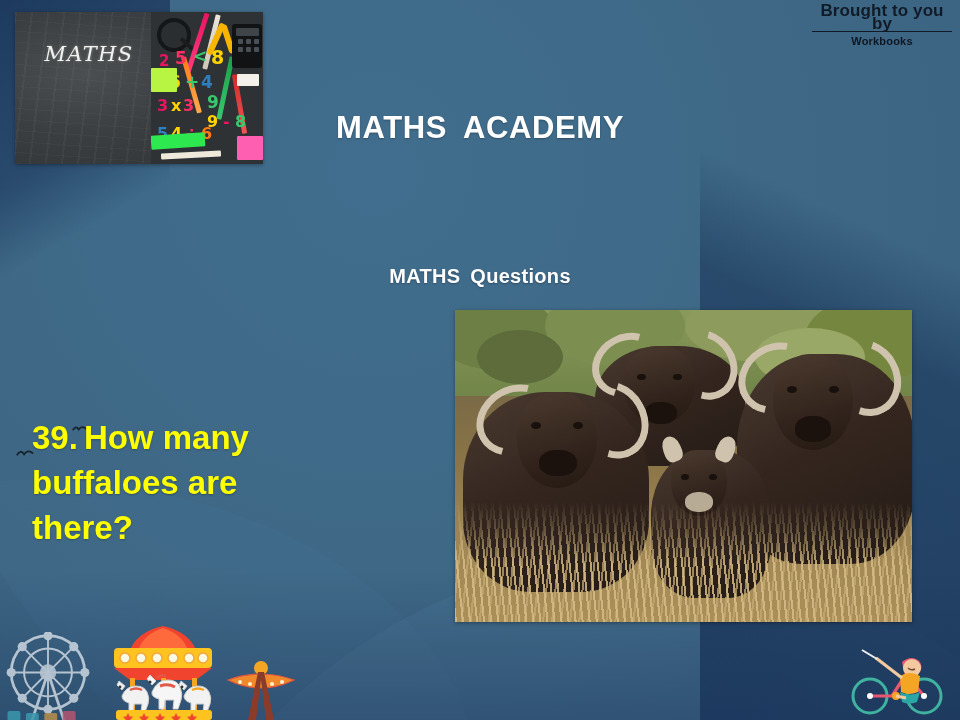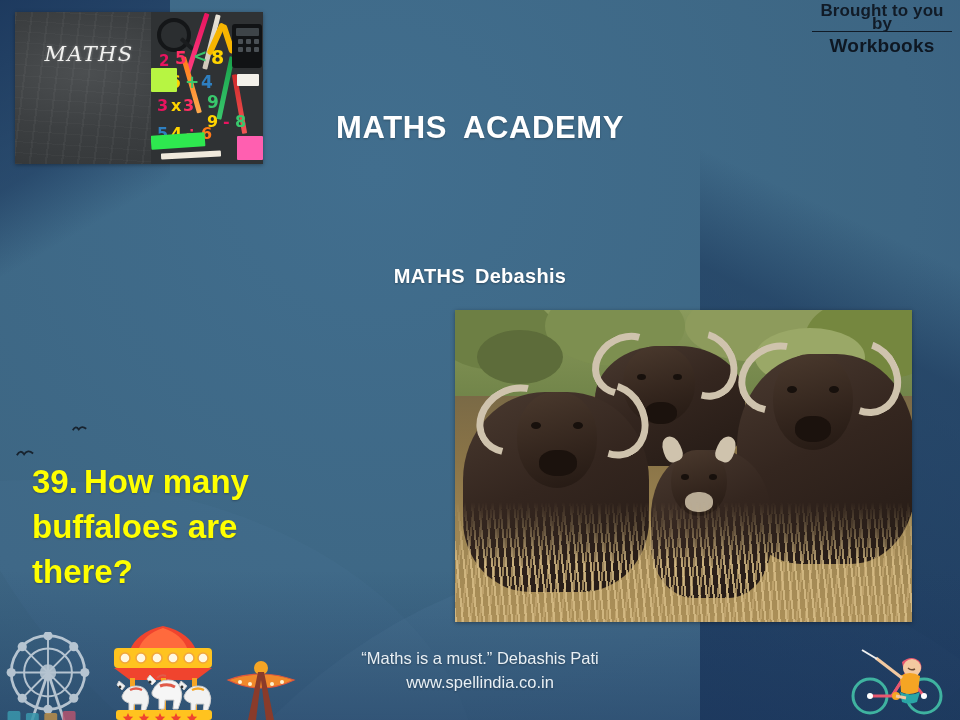--- a/index.html
+++ b/index.html
@@ -110,21 +110,21 @@
     display:flex;align-items:center;justify-content:center;
   }
   .brand-oval span{
     font-family:"DejaVu Serif", serif;
     font-style:italic;font-weight:bold;
     font-size:27px;color:#ffffff;
     letter-spacing:0.5px;
     text-shadow:0 1px 1px rgba(0,0,0,0.25);
   }
   .brand-bottom{
-    margin-top:2px;font-size:19px;font-weight:bold;color:#0e1722;
+    margin-top:2px;font-size:11px;font-weight:bold;color:#0e1722;
     letter-spacing:0.2px;
   }
   
   .main-title{
     position:absolute;left:0;top:110px;width:960px;
     text-align:center;
     color:#ffffff;font-size:31px;font-weight:bold;
     letter-spacing:0.6px;
     text-shadow:0 1px 2px rgba(0,0,0,0.28);
   }
@@ -145,21 +145,20 @@
     letter-spacing:0.3px;
     text-shadow:0 1px 2px rgba(0,0,0,0.3);
   }
   .sub-title span.gap{display:inline-block;width:10px;}
   
   .question{
     position:absolute;left:32px;top:415px;width:300px;
     color:#ffff00;
     font-size:33px;font-weight:bold;line-height:45px;
     text-shadow:0 1px 2px rgba(0,0,0,0.25);
-    margin-top:44px;
   }
   .q-num{margin-right:6px;}
   .bird{position:absolute;width:18px;height:9px;opacity:.95;}
   
   .photo{
     position:absolute;left:455px;top:310px;width:457px;height:312px;
     overflow:hidden;
     background:#6a5a3a;
     box-shadow:0 1px 4px rgba(0,0,0,0.35);
   }
@@ -268,21 +267,21 @@
     <div class="brand-top">Brought to you by</div>
     <div class="brand-bottom">Workbooks</div>
   </div>
 
   <div class="main-title">
     <span>MATHS</span><span class="gap"></span><span>ACADEMY</span>
   </div>
 
 
   <div class="sub-title">
-    <span>MATHS</span><span class="gap"></span><span>Debashis</span>
+    <span>MATHS</span><span class="gap"></span><span>Questions</span>
   </div>
 
   <svg class="bird" style="left:16px;top:448px;" viewBox="0 0 20 10">
     <path d="M1 8 Q5 1 9 7 Q13 1 19 6" stroke="#16202b" stroke-width="2.1" fill="none"></path>
   </svg>
   <svg class="bird" style="left:72px;top:424px;width:15px;height:8px;" viewBox="0 0 20 10">
     <path d="M1 8 Q5 1 9 7 Q13 1 19 6" stroke="#16202b" stroke-width="2.3" fill="none"></path>
   </svg>
 
   <div class="question">
@@ -327,24 +326,20 @@
     <div class="buf-head" style="left:216px;top:140px;width:56px;height:66px;"></div>
     <div class="c-el" style="left:208px;top:126px;width:18px;height:26px;border-radius:60% 60% 40% 40%;background:#cfc3ad;transform:rotate(-22deg);"></div>
     <div class="c-el" style="left:262px;top:126px;width:18px;height:26px;border-radius:60% 60% 40% 40%;background:#cfc3ad;transform:rotate(22deg);"></div>
     <div class="c-el" style="left:226px;top:164px;width:8px;height:6px;border-radius:50%;background:#17100c;"></div>
     <div class="c-el" style="left:254px;top:164px;width:8px;height:6px;border-radius:50%;background:#17100c;"></div>
     <div class="c-el" style="left:230px;top:182px;width:28px;height:20px;border-radius:45%;background:#b8ab95;"></div>
 
     <div class="grass"></div>
   </div>
 
-  <div class="footer">
-    <span>“Maths is a must.”  Debashis Pati</span>
-    <span class="ln2">www.spellindia.co.in</span>
-  </div>
 
   <div class="carnival">
     <svg class="ferris" viewBox="0 0 100 100">
       <circle cx="50" cy="44" r="40" fill="none" stroke="#e8eef3" stroke-width="3"></circle>
       <circle cx="50" cy="44" r="26" fill="none" stroke="#e8eef3" stroke-width="2.2"></circle>
       <circle cx="50" cy="44" r="9" fill="#e8eef3" opacity=".9"></circle>
       <g stroke="#e8eef3" stroke-width="2">
         <line x1="50" y1="4" x2="50" y2="84"></line>
           <line x1="10" y1="44" x2="90" y2="44"></line>
         <line x1="22" y1="16" x2="78" y2="72"></line>

